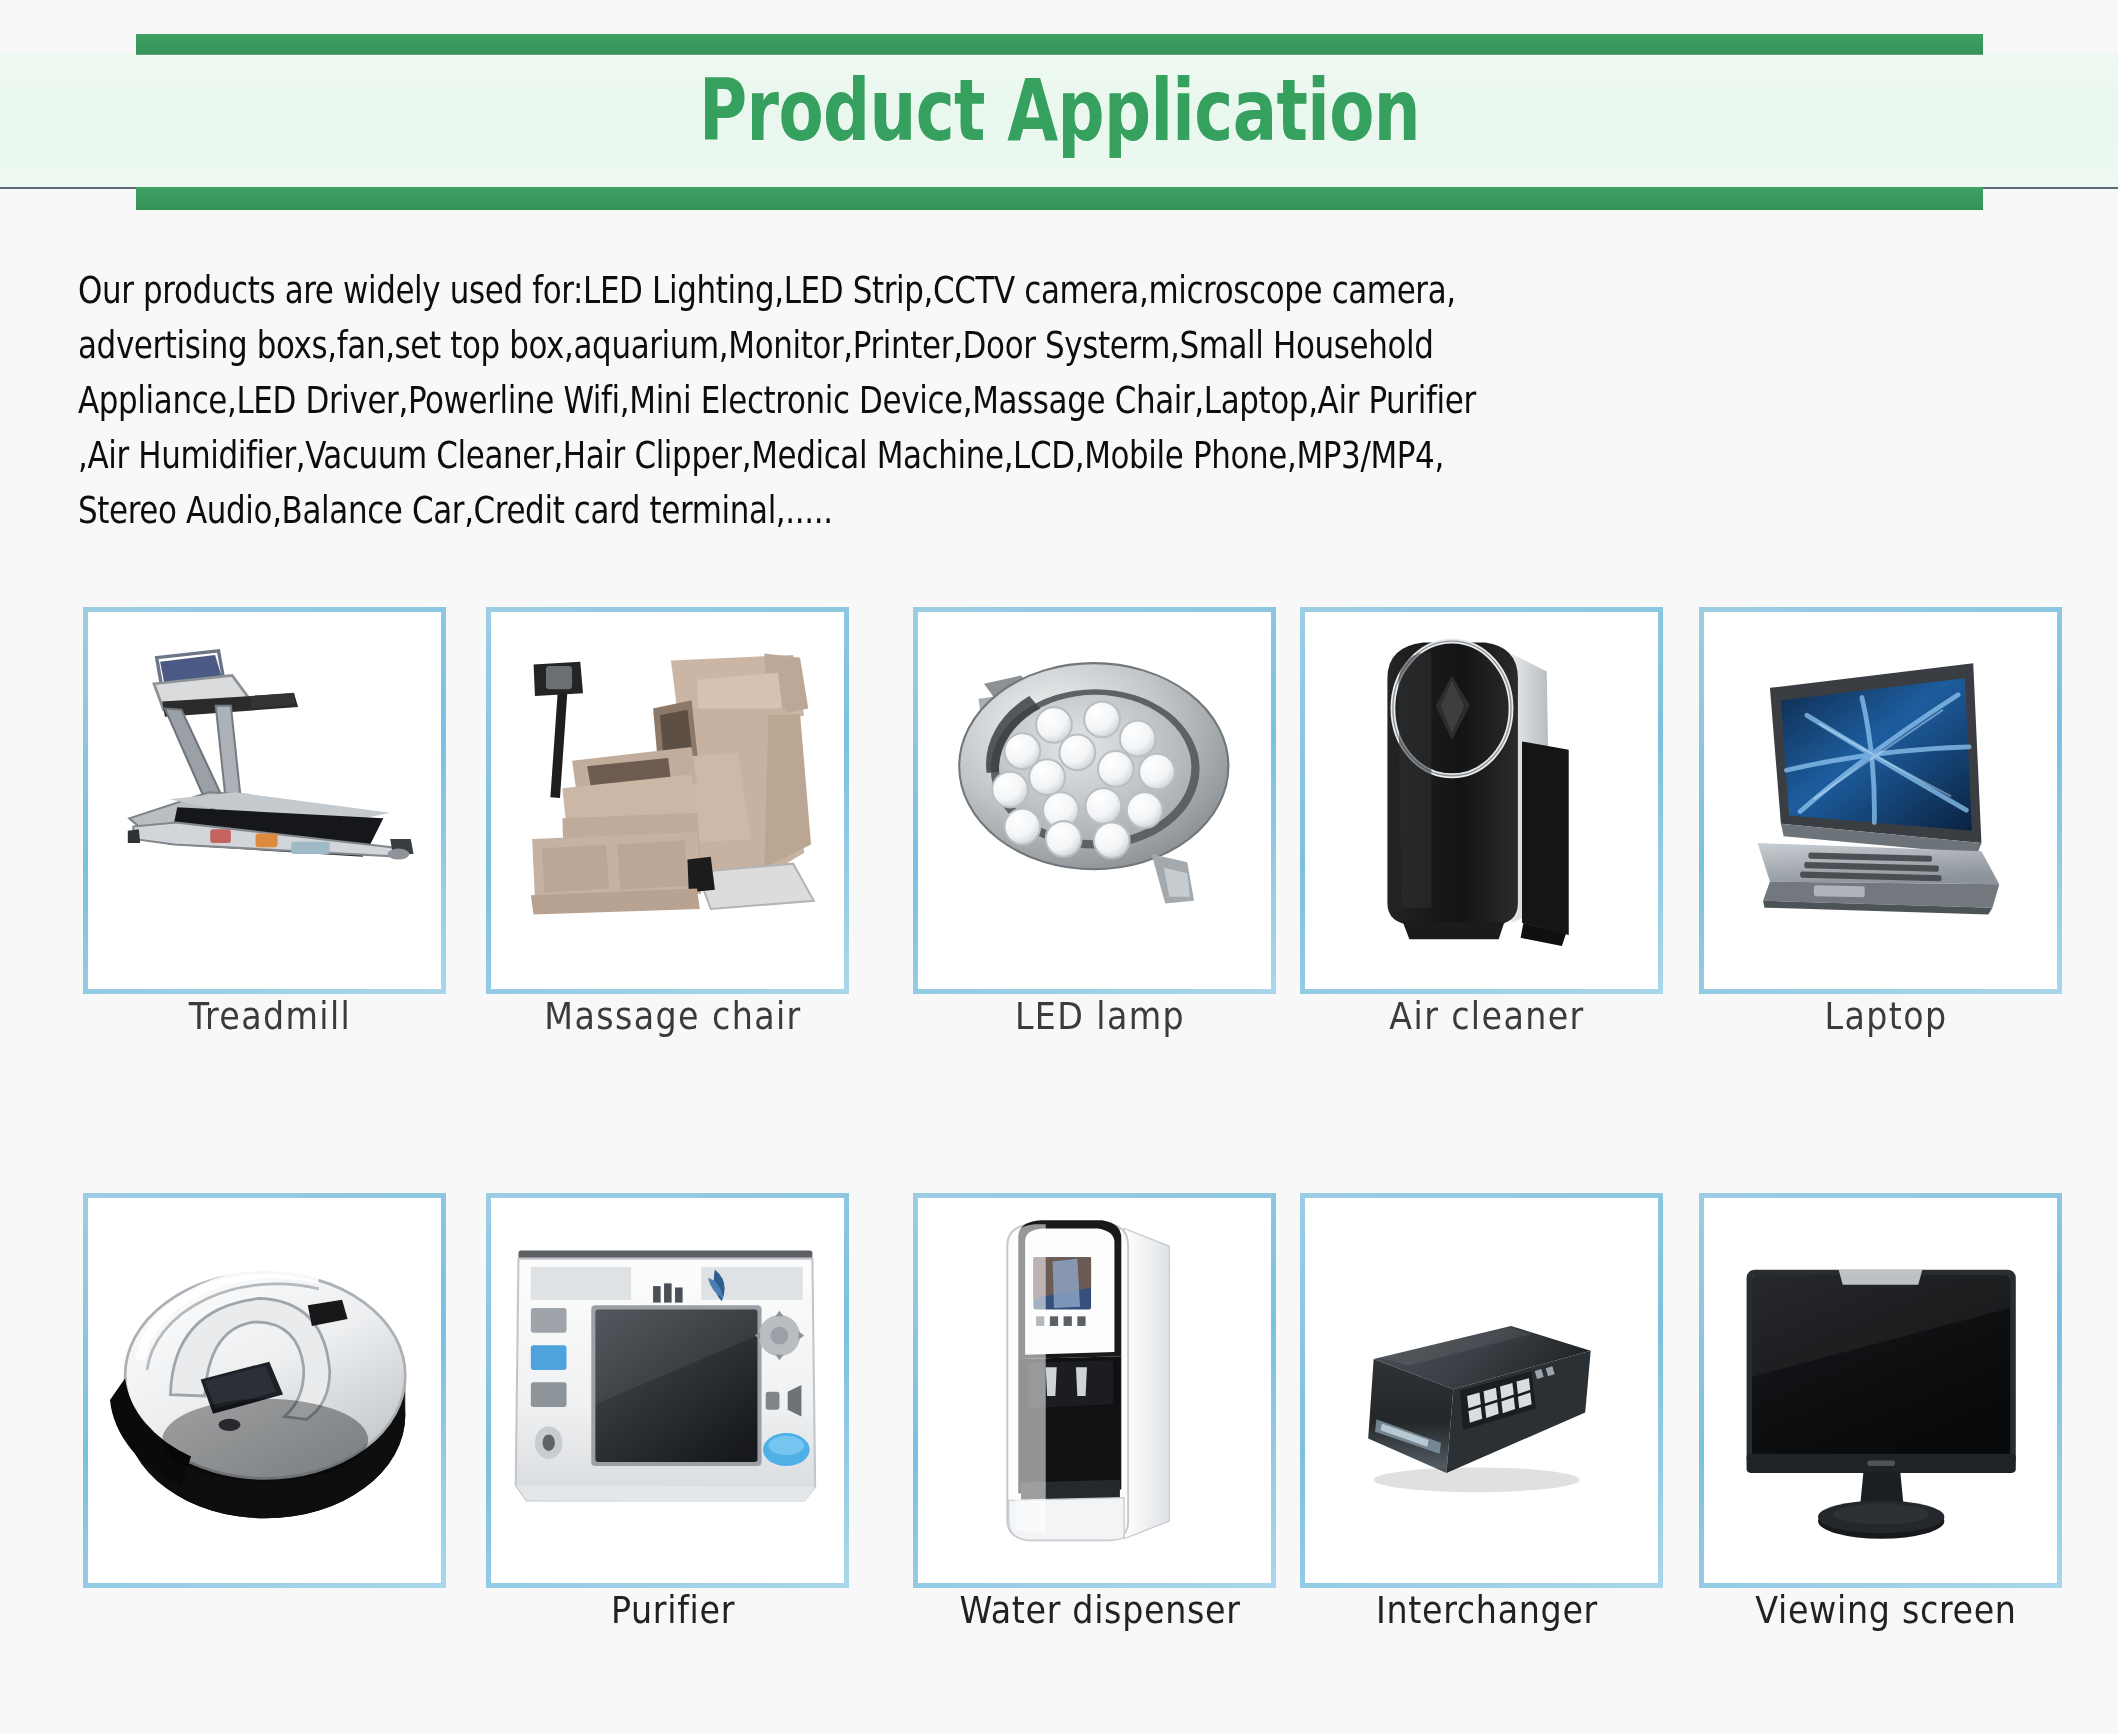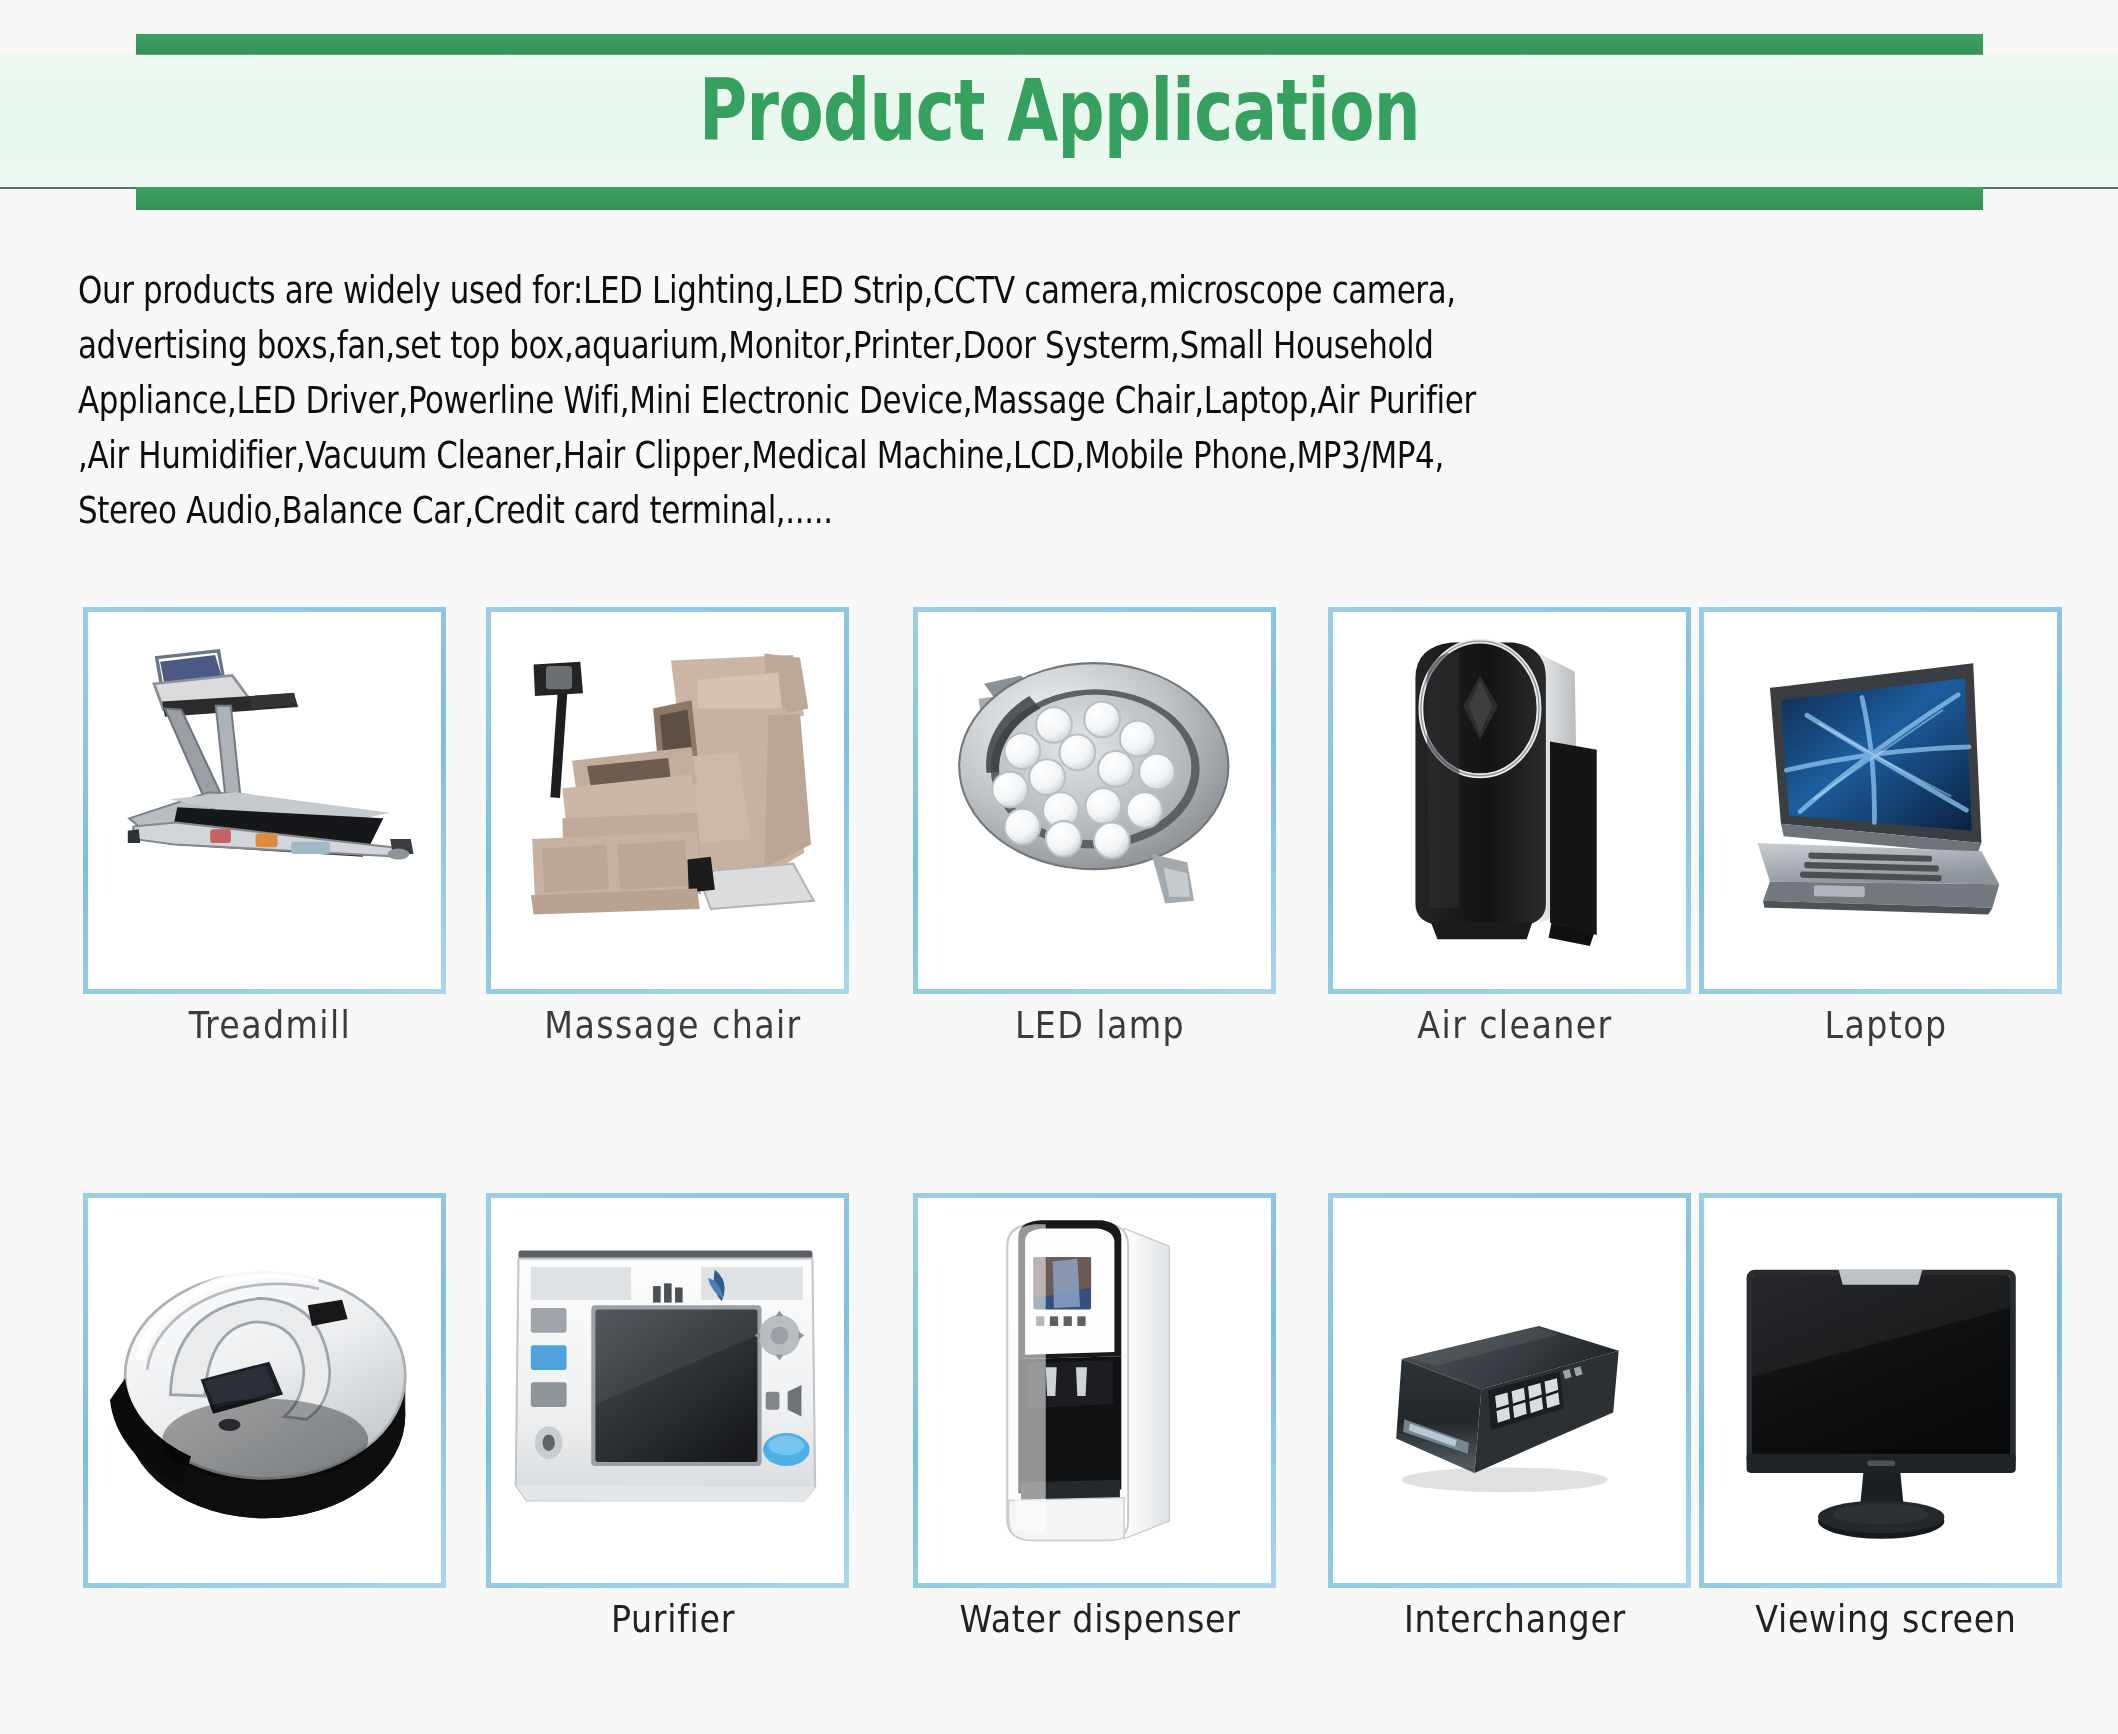--- a/index.html
+++ b/index.html
@@ -86,41 +86,41 @@
     width: 2119px;
   }
   .row { position: relative; height: 586px; }
   .cell {
     position: absolute;
     width: 374px;
   }
   .cell.c0 { left: 83px; }
   .cell.c1 { left: 486px; }
   .cell.c2 { left: 913px; }
-  .cell.c3 { left: 1328px; }
+  .cell.c3 { left: 1300px; }
   .cell.c4 { left: 1654px; padding-left: 45px; }
 
   .card {
     width: 363px;
     height: 387px;
     border: 5.6px solid;
     border-image: linear-gradient(160deg, #9ccde4 0%, #7dc0de 50%, #a9d6ea 100%) 1;
     background: #ffffff;
     box-sizing: border-box;
     position: relative;
     overflow: hidden;
   }
   .row2 .card { height: 395px; }
   .art {
     position: absolute;
     left: 0; top: 0;
     width: 100%; height: 100%;
   }
   .label {
-    margin-top: 10px;
+    margin-top: 1px;
     text-align: center;
     font-family: "DejaVu Sans Condensed", "Liberation Sans Narrow", "Liberation Sans", sans-serif;
     font-size: 37px;
     color: #3b3b3b;
     letter-spacing: 1.4px;
     white-space: nowrap;
   }
   .row2 .label { color: #222; letter-spacing: 0.7px; }
 
   svg { display: block; }

